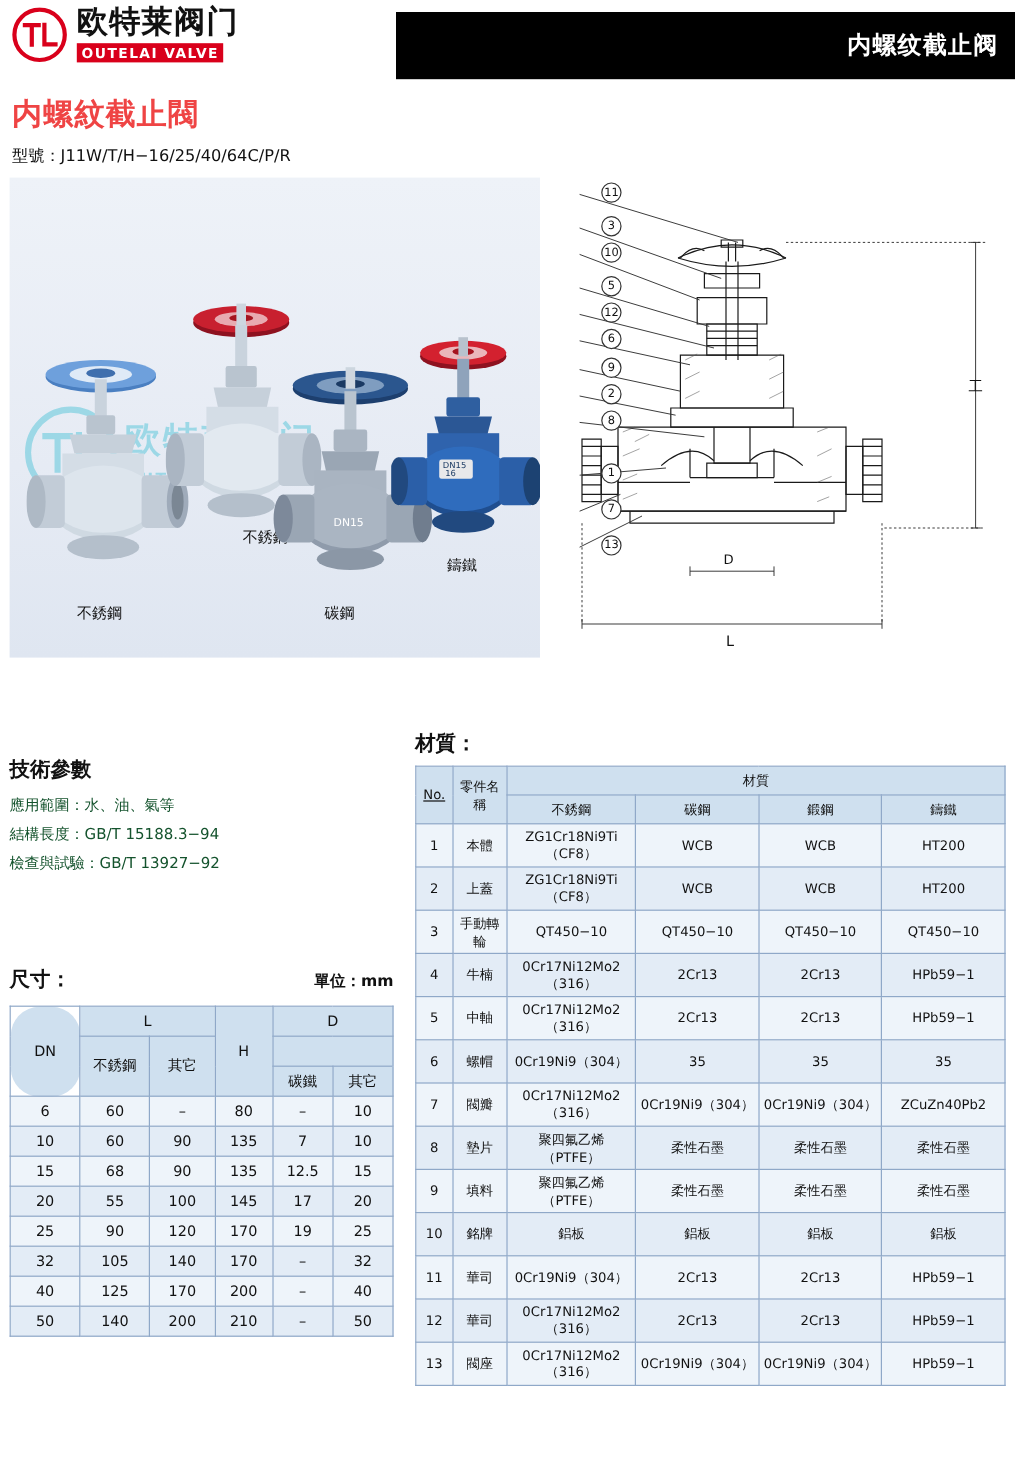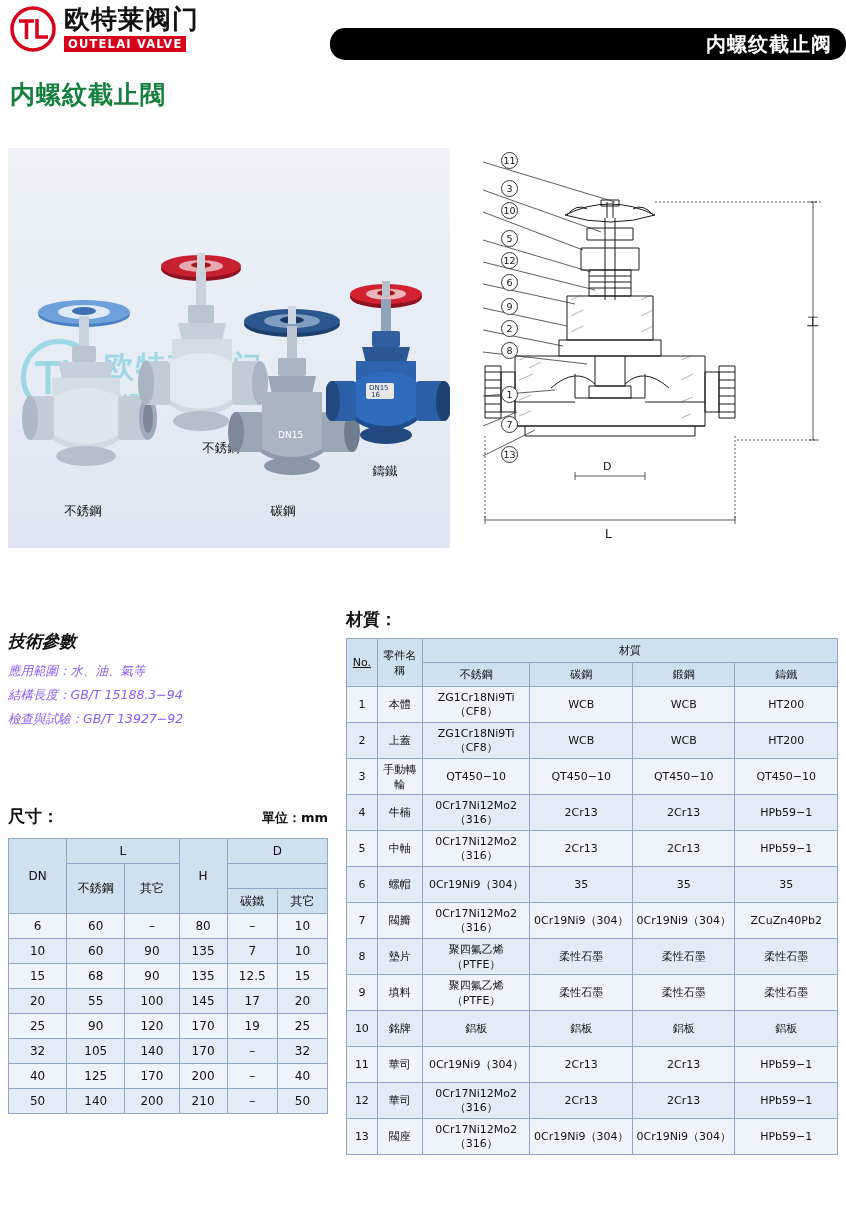--- a/index.html
+++ b/index.html
@@ -15,24 +15,23 @@
 
   
   .header {
     position: relative;
     height: 62px;
     display: flex;
     align-items: center;
   }
   .header-bar {
     position: absolute;
-    left: 330px; top: 28px;
-    width: 516px; height: 32px;
+    left: 330px; top: 10px;
+    width: 516px; height: 56px;
     background: #000;
-    border-radius: 15px;
   }
   .header-bar-text {
     position: absolute;
     right: 14px; top: 50%;
     transform: translateY(-50%);
     color: #fff;
     font-size: 20px;
     font-weight: bold;
     letter-spacing: 1px;
     font-family: "DejaVu Sans", "Liberation Sans", sans-serif;
@@ -62,21 +61,21 @@
     background: #d9001b;
     letter-spacing: 1.2px;
     padding: 1px 4px 1px 4px;
     display: inline-block;
     margin-top: 2px;
   }
 
   
   .title-block { position: absolute; left: 10px; top: 78px; }
   .doc-title {
-    font-size: 25px; font-weight: bold; color: #15803d; margin: 0;
+    font-size: 25px; font-weight: bold; color: #ef4444; margin: 0;
     letter-spacing: 1px;
   }
   .doc-model {
     font-size: 13.5px; color: #111; margin-top: 10px;
   }
 
   
   .photo-panel {
     position: absolute;
     left: 8px; top: 148px;
@@ -116,22 +115,22 @@
     border-radius: 50%;
     font-size: 9.5px;
     line-height: 15px;
     text-align: center;
     background: #fff;
     color: #111;
   }
 
   
   .tech { position: absolute; left: 8px; top: 630px; width: 330px; }
-  .tech h3 { font-size: 17px; margin: 0 0 10px 0; font-weight: bold; font-style: italic; }
-  .tech div.line { font-size: 12.5px; margin-bottom: 7px; color:#8b5cf6;font-style:italic; }
+  .tech h3 { font-size: 17px; margin: 0 0 10px 0; font-weight: bold; }
+  .tech div.line { font-size: 12.5px; margin-bottom: 7px; color:#14532d; }
 
   
   .dim-head {
     position: absolute; left: 8px; top: 805px; width: 320px;
     display: flex; justify-content: space-between; align-items: baseline;
   }
   .dim-head .t { font-size: 17px; font-weight: bold; }
   .dim-head .u { font-size: 13px; font-weight: bold; margin-left: 48px; }
 
   table.tbl {
@@ -192,20 +191,21 @@
     </span>
     <span>
       <span class="logo-text-cn">欧特莱阀门</span><br>
       <span class="logo-text-en">OUTELAI VALVE</span>
     </span>
   </div>
 </div>
 
 <div class="title-block">
   <div class="doc-title">内螺紋截止閥</div>
+  <div class="doc-model">型號：J11W/T/H−16/25/40/64C/P/R</div>
 </div>
 
 <div class="photo-panel">
 
   <div class="wm">
     <span class="wm-mark">
       <svg width="78" height="78" viewBox="0 0 46 46">
         <circle cx="23" cy="23" r="21" fill="none" stroke="#43c0d6" stroke-width="3"></circle>
         <path d="M9 15 H24 M16.5 15 V33" stroke="#43c0d6" stroke-width="3" fill="none"></path>
         <path d="M27 13 V31 H38" stroke="#43c0d6" stroke-width="3" fill="none"></path>
@@ -411,21 +411,21 @@
 </div>
 
 <div class="dim-head">
   <span class="t">尺寸：</span>
   <span class="u">單位：mm</span>
 </div>
 
 <table class="tbl" id="dim-table">
   <thead>
     <tr>
-      <th rowspan="3" style="width:58px;">DN</th>
+      <th rowspan="3" style="width:58px;border-radius:24px;">DN</th>
       <th colspan="2">L</th>
       <th rowspan="3" style="width:48px;">H</th>
       <th colspan="2">D</th>
     </tr>
     <tr>
       <th rowspan="2" style="width:58px;">不銹鋼</th>
       <th rowspan="2" style="width:54px;">其它</th>
       <th colspan="2" style="border-bottom:none;"></th>
     </tr>
     <tr>

